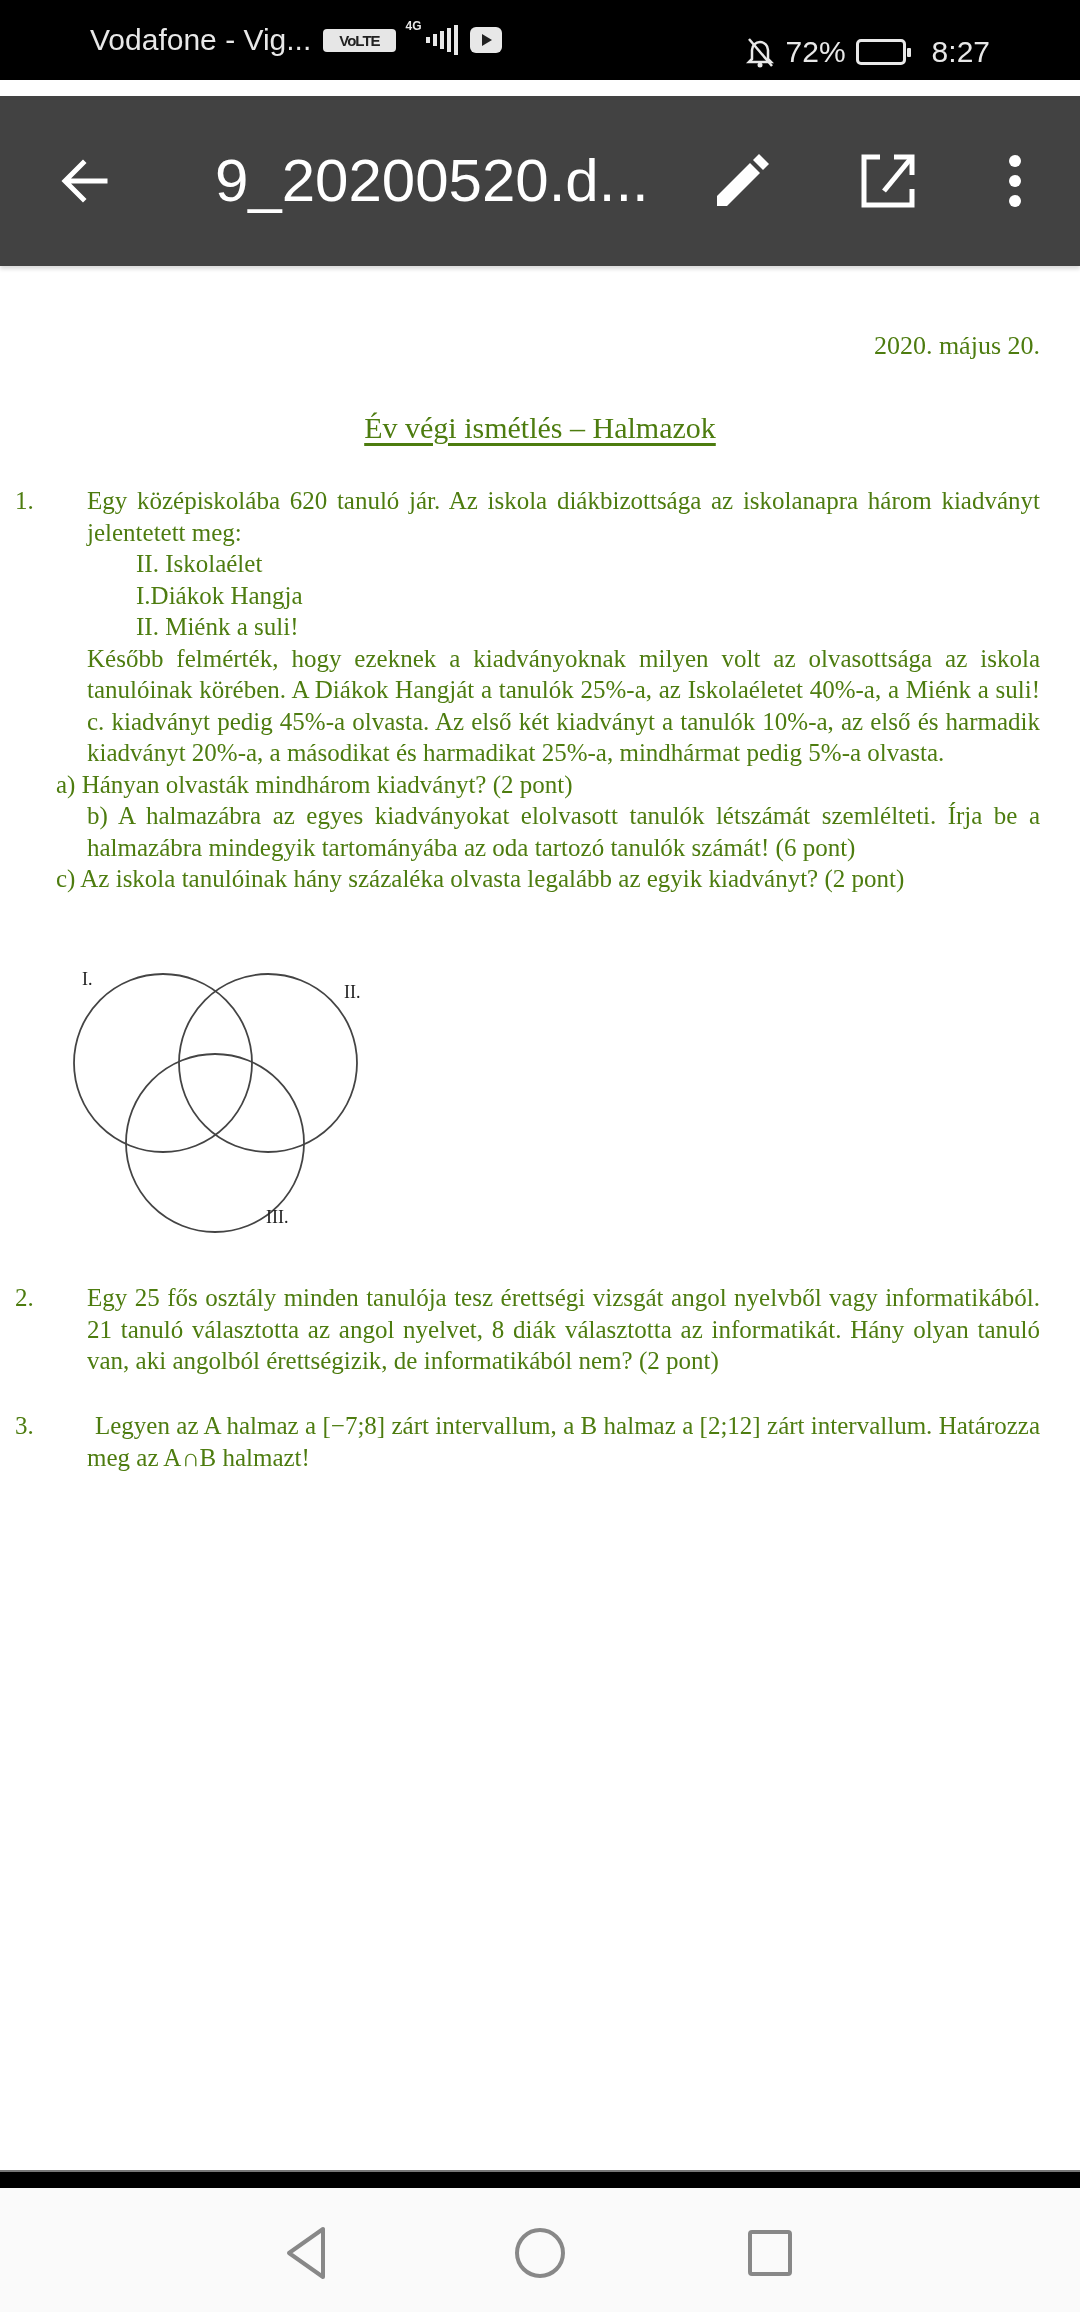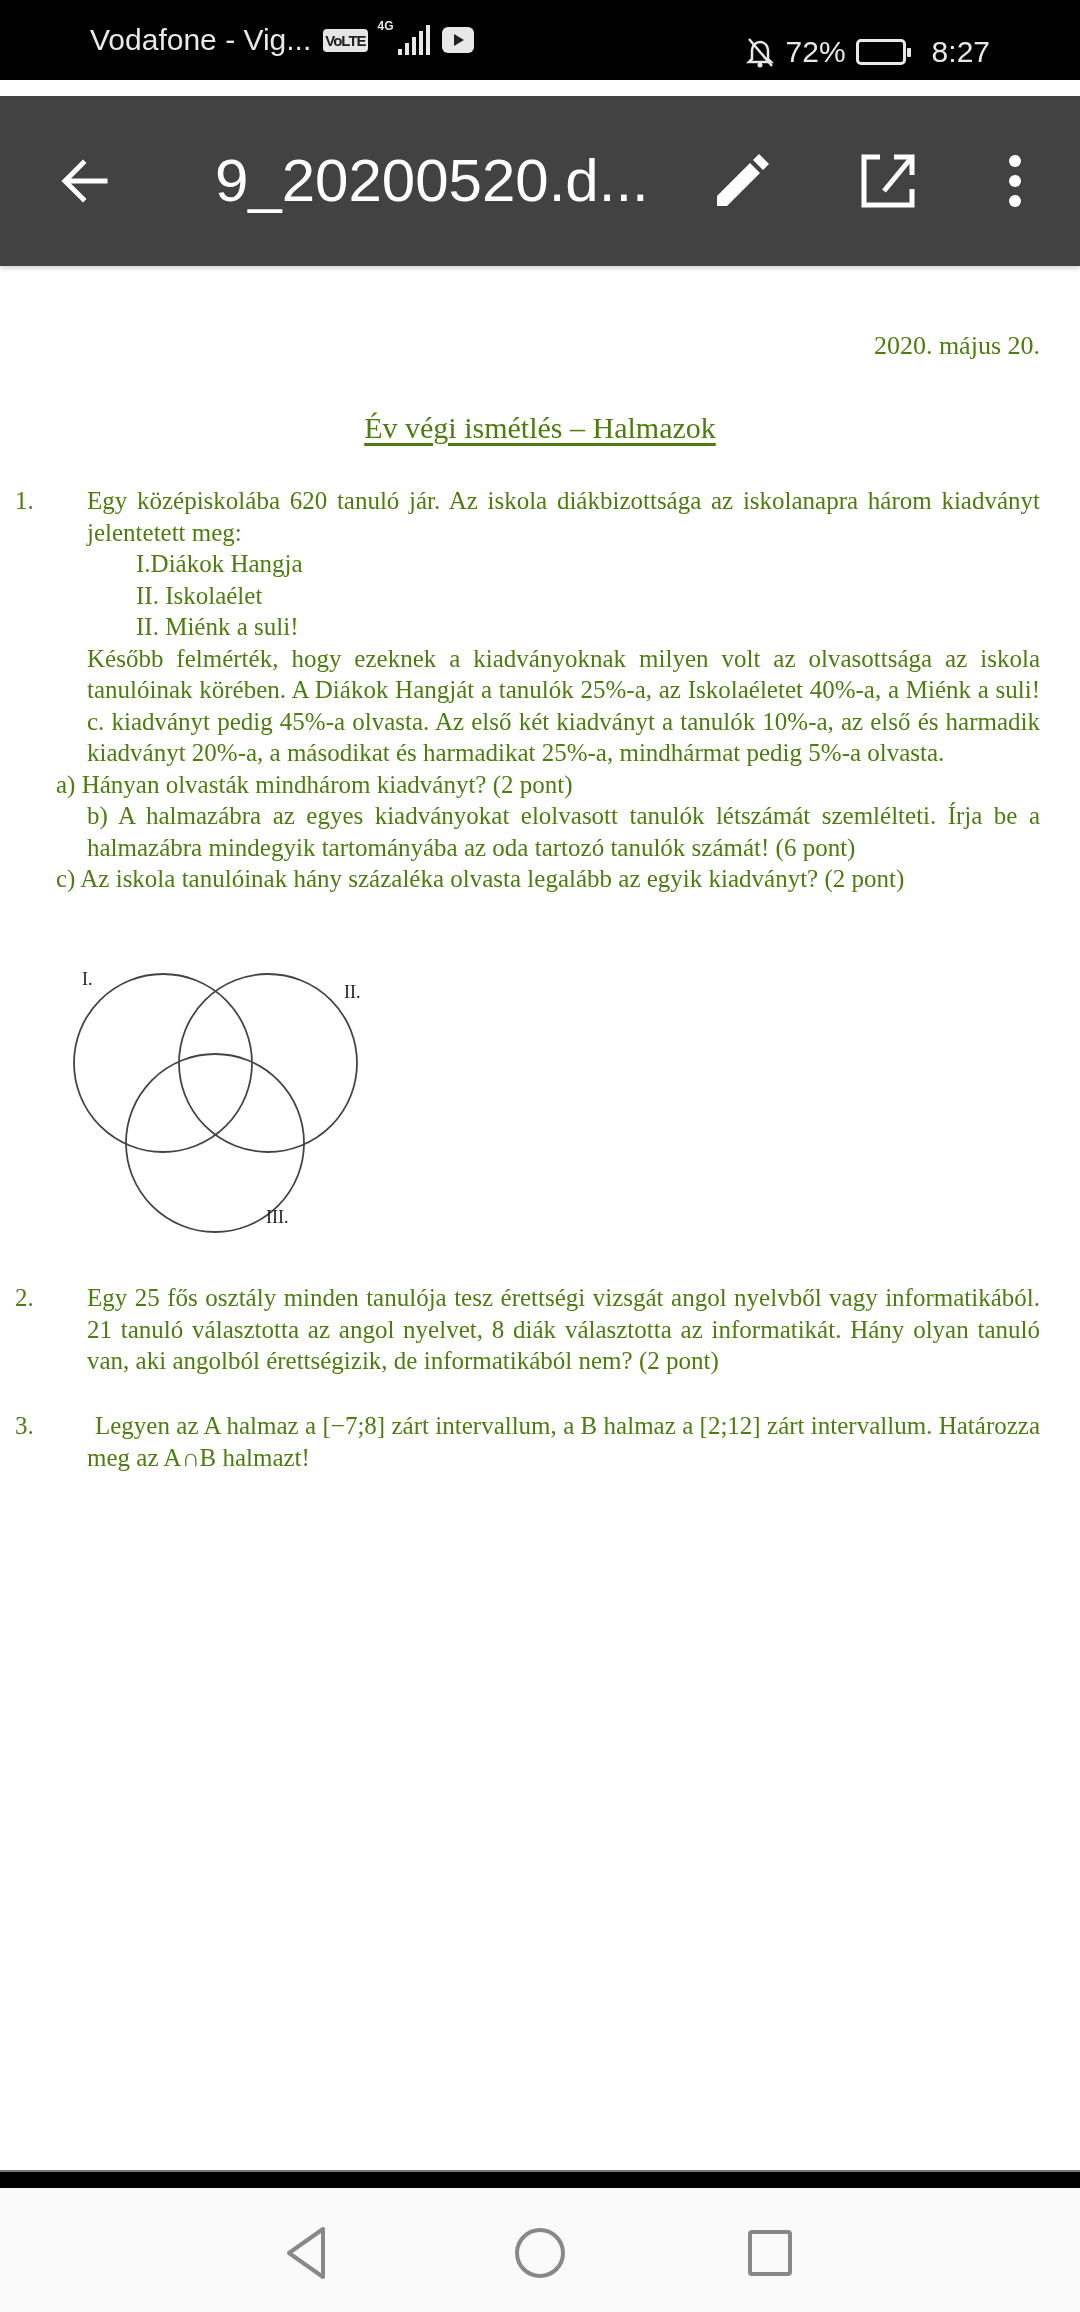--- a/index.html
+++ b/index.html
@@ -9,23 +9,23 @@
     
     .status-bar {
       position: absolute; left: 0; top: 0; width: 1080px; height: 80px;
       background: #000000; color: #e8e8e8;
       font-family: "Liberation Sans", sans-serif; font-size: 30px;
     }
     .status-left { position: absolute; left: 90px; top: 0; height: 80px; display: flex; align-items: center; gap: 12px; }
     .status-right { position: absolute; right: 90px; top: 0; height: 104px; display: flex; align-items: center; gap: 10px; }
     .volte-badge {
       background: #e6e6e6; color: #212121; font-size: 15px; font-weight: bold;
-      padding: 3px 2px; border-radius: 4px; letter-spacing: -1px;
+      padding: 3px 16px; border-radius: 4px; letter-spacing: -1px;
     }
-    .signal { display: flex; align-items: flex-end; gap: 3px; height: 30px; position: relative; }
+    .signal { display: flex; align-items: center; gap: 3px; height: 30px; position: relative; }
     .signal .net { position: absolute; left: -2px; top: -6px; font-size: 12px; font-weight: bold; }
     .signal .bar { width: 4px; background: #e8e8e8; }
     .yt-icon {
       width: 32px; height: 26px; background: #e8e8e8; border-radius: 6px; position: relative;
     }
     .yt-icon::after {
       content: ""; position: absolute; left: 12px; top: 7px;
       border-left: 10px solid #212121; border-top: 6px solid transparent; border-bottom: 6px solid transparent;
     }
     .battery { width: 50px; height: 26px; border: 3px solid #e8e8e8; border-radius: 5px; position: relative; padding: 2px; }
@@ -135,22 +135,22 @@
 </div>
 
 <div class="doc">
   <div class="doc-date">2020. május 20.</div>
   <div class="doc-title">Év végi ismétlés – Halmazok</div>
 
   <div class="task task1">
     <span class="task-num">1.</span>
     <div class="task-body">
       <div class="justify">Egy középiskolába 620 tanuló jár. Az iskola diákbizottsága az iskolanapra három kiadványt jelentetett meg:</div>
+      <div class="pub-item">II. Iskolaélet</div>
       <div class="pub-item">I.Diákok Hangja</div>
-      <div class="pub-item">II. Iskolaélet</div>
       <div class="pub-item">II. Miénk a suli!</div>
       <div class="justify">Később felmérték, hogy ezeknek a kiadványoknak milyen volt az olvasottsága az iskola tanulóinak körében. A Diákok Hangját a tanulók 25%-a, az Iskolaéletet 40%-a, a Miénk a suli! c. kiadványt pedig 45%-a olvasta. Az első két kiadványt a tanulók 10%-a, az első és harmadik kiadványt 20%-a, a másodikat és harmadikat 25%-a, mindhármat pedig 5%-a olvasta.</div>
       <div>a) Hányan olvasták mindhárom kiadványt? (2 pont)</div>
       <div class="justify">b) A halmazábra az egyes kiadványokat elolvasott tanulók létszámát szemlélteti. Írja be a halmazábra mindegyik tartományába az oda tartozó tanulók számát! (6 pont)</div>
       <div>c) Az iskola tanulóinak hány százaléka olvasta legalább az egyik kiadványt? (2 pont)</div>
     </div>
   </div>
 
   <svg class="venn" viewBox="0 0 320 300">
     <circle cx="115" cy="68" r="89" fill="none" stroke="#444" stroke-width="1.8" transform="translate(0,50)"></circle>

